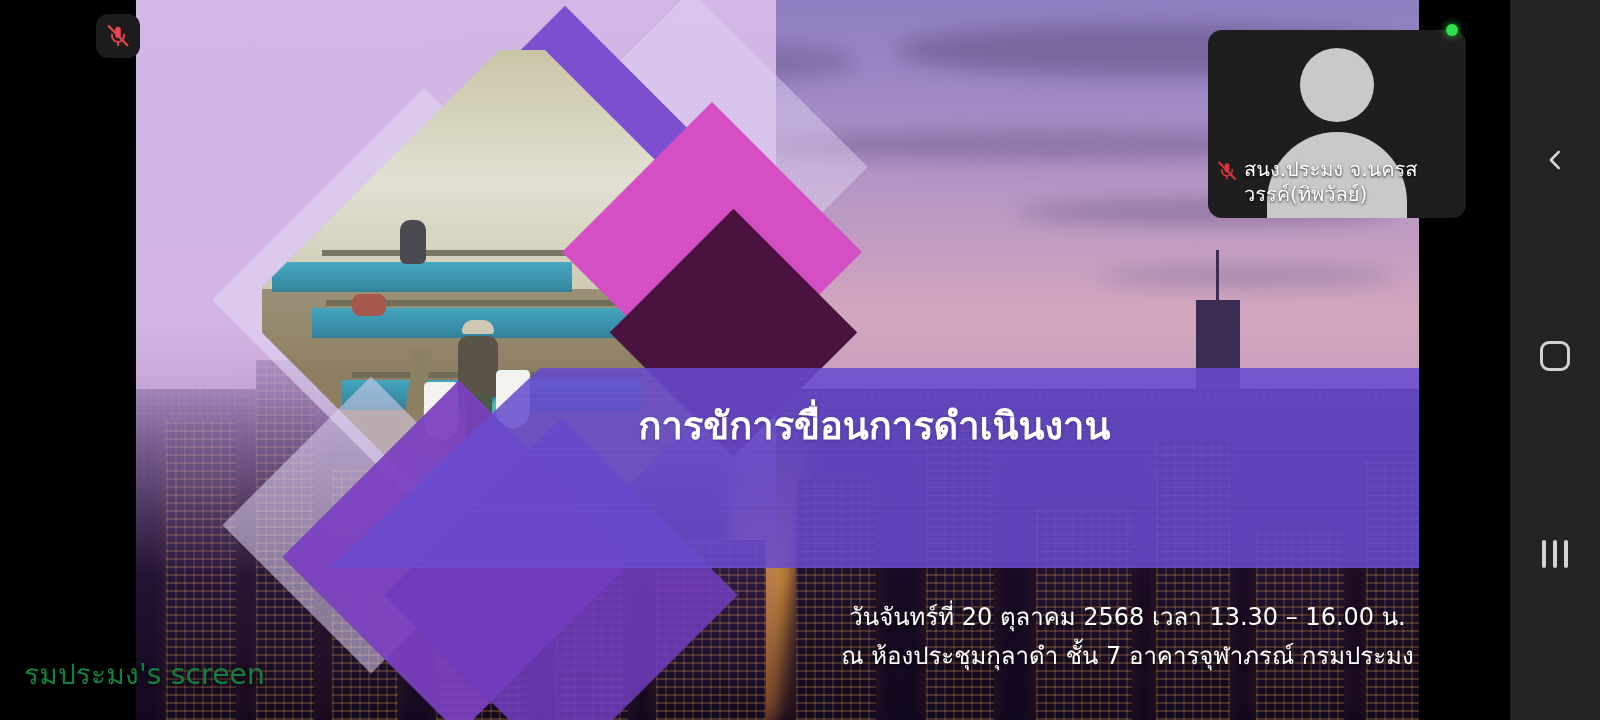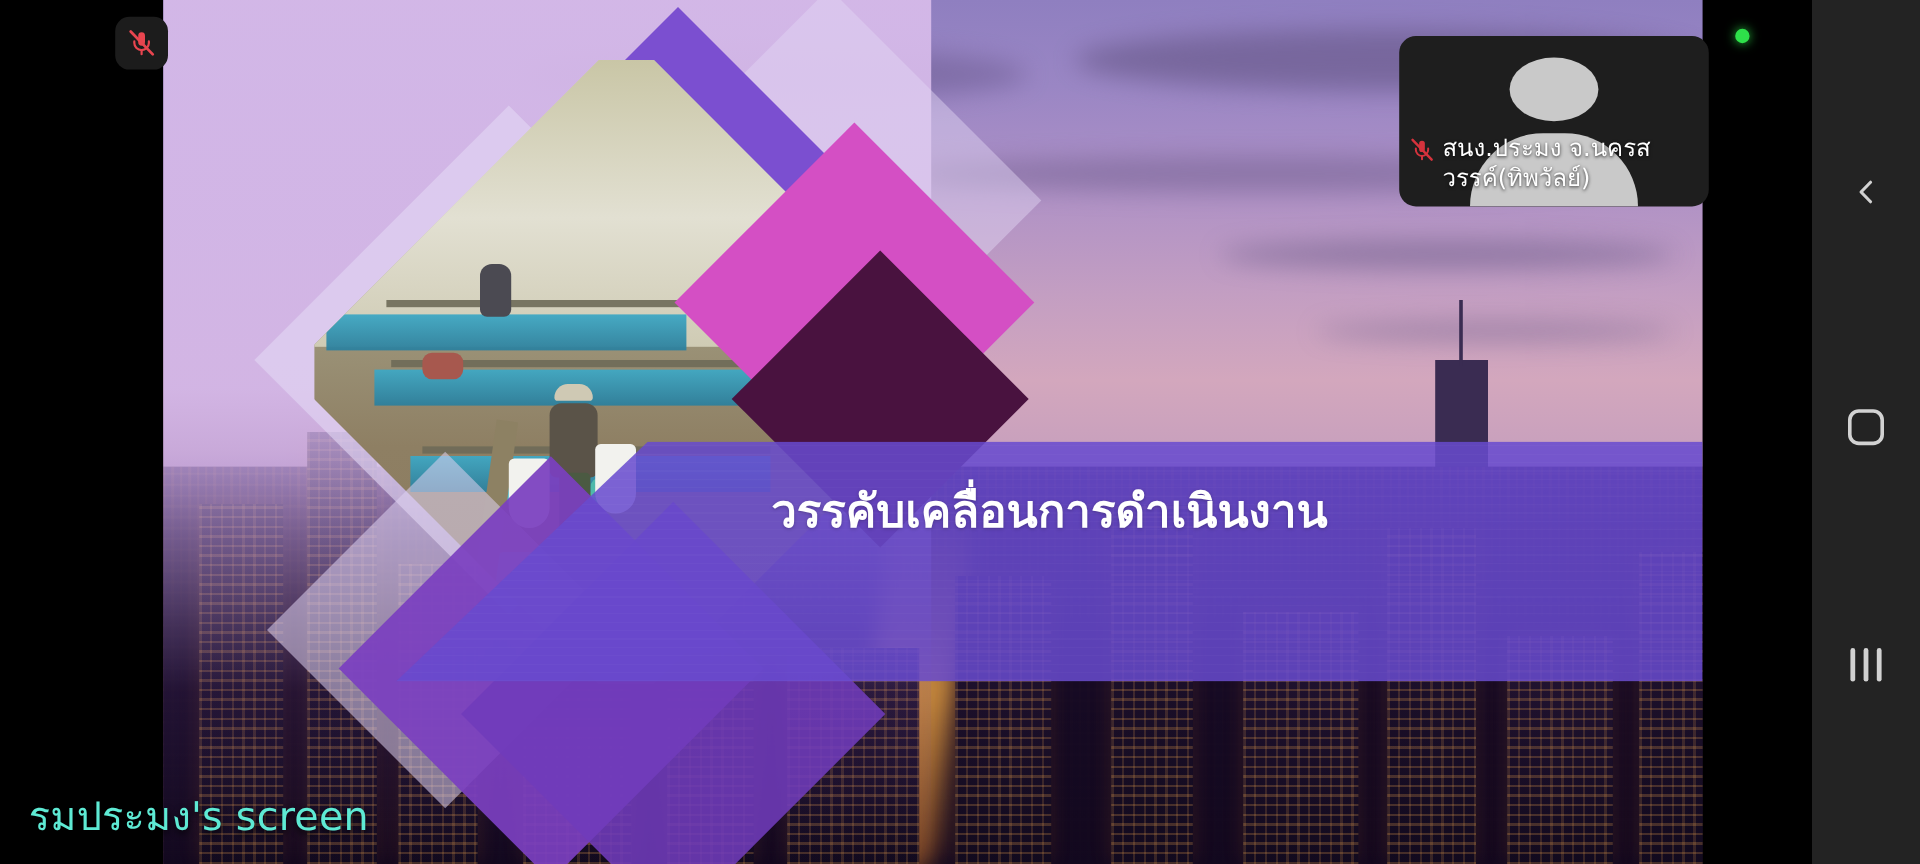--- a/index.html
+++ b/index.html
@@ -127,37 +127,37 @@
   .sub-block{
     position:absolute; left:700px; top:598px; width:583px;
     text-align:center; color:#fff;
     font-size:24px; line-height:1.62;
     text-shadow:0 2px 5px rgba(0,0,0,.75);
   }
   .sub-line{ display:block; white-space:nowrap; }
 
   
   .share-label{
-    position:absolute; left:24px; bottom:13px; width:420px;
-    color:#5eead4; font-size:33px; letter-spacing:.2px;
+    position:absolute; left:24px; bottom:24px; width:420px;
+    color:#15803d; font-size:28px; letter-spacing:.2px;
     text-shadow:0 2px 6px rgba(0,0,0,.9);
     white-space:nowrap; overflow:hidden;
     z-index:40;
   }
 
   
   .mute-badge{
     position:absolute; left:96px; top:14px; width:44px; height:44px;
     background:#1c1c1c; border-radius:12px; z-index:45;
     display:flex; align-items:center; justify-content:center;
   }
 
   
   .tile{
-    position:absolute; left:1166px; top:30px; width:258px; height:142px;
+    position:absolute; left:1208px; top:30px; width:258px; height:188px;
     background:#1e1e1e; border-radius:14px; overflow:hidden; z-index:50;
   }
   .tile-avatar{
     position:absolute; left:0; right:0; top:0; bottom:0;
     display:flex; flex-direction:column; align-items:center; justify-content:flex-start;
     padding-top:18px;
   }
   .av-head{ width:74px; height:74px; border-radius:50%; background:#c9c9c9; }
   .av-body{ width:140px; height:86px; border-radius:70px 70px 0 0; background:#c9c9c9; margin-top:10px; }
   .tile-name{
@@ -268,23 +268,27 @@
     <div class="dia dia-maroon"></div>
 
     <div class="dia dia-lightLow"></div>
     <div class="dia dia-purpleLow"></div>
     <div class="dia dia-purpleLow2"></div>
 
     <div class="title-band">
       <div class="band-tex"></div>
     </div>
     <div class="title-text">
-      <div>วรรคับเคลื่อนการดำเนินงาน</div>
-    </div>
-
+      <div>การขัการขื่อนการดำเนินงาน</div>
+    </div>
+
+    <div class="sub-block">
+      <span class="sub-line">วันจันทร์ที่ 20 ตุลาคม 2568 เวลา 13.30 – 16.00 น.</span>
+      <span class="sub-line">ณ ห้องประชุมกุลาดำ ชั้น 7 อาคารจุฬาภรณ์ กรมประมง</span>
+    </div>
   </div>
 
   <div class="black-gap"></div>
 
   <div class="share-label">รมประมง's screen</div>
 
   <div class="mute-badge">
     <svg width="26" height="26" viewBox="0 0 24 24">
       <path d="M12 3.5a2.6 2.6 0 0 1 2.6 2.6v5.2A2.6 2.6 0 0 1 12 13.9a2.6 2.6 0 0 1-2.6-2.6V6.1A2.6 2.6 0 0 1 12 3.5z" fill="#E8454F"></path>
       <path d="M6.4 10.6v1.2a5.6 5.6 0 0 0 11.2 0v-1.2" fill="none" stroke="#E8454F" stroke-width="1.7" stroke-linecap="round"></path>

